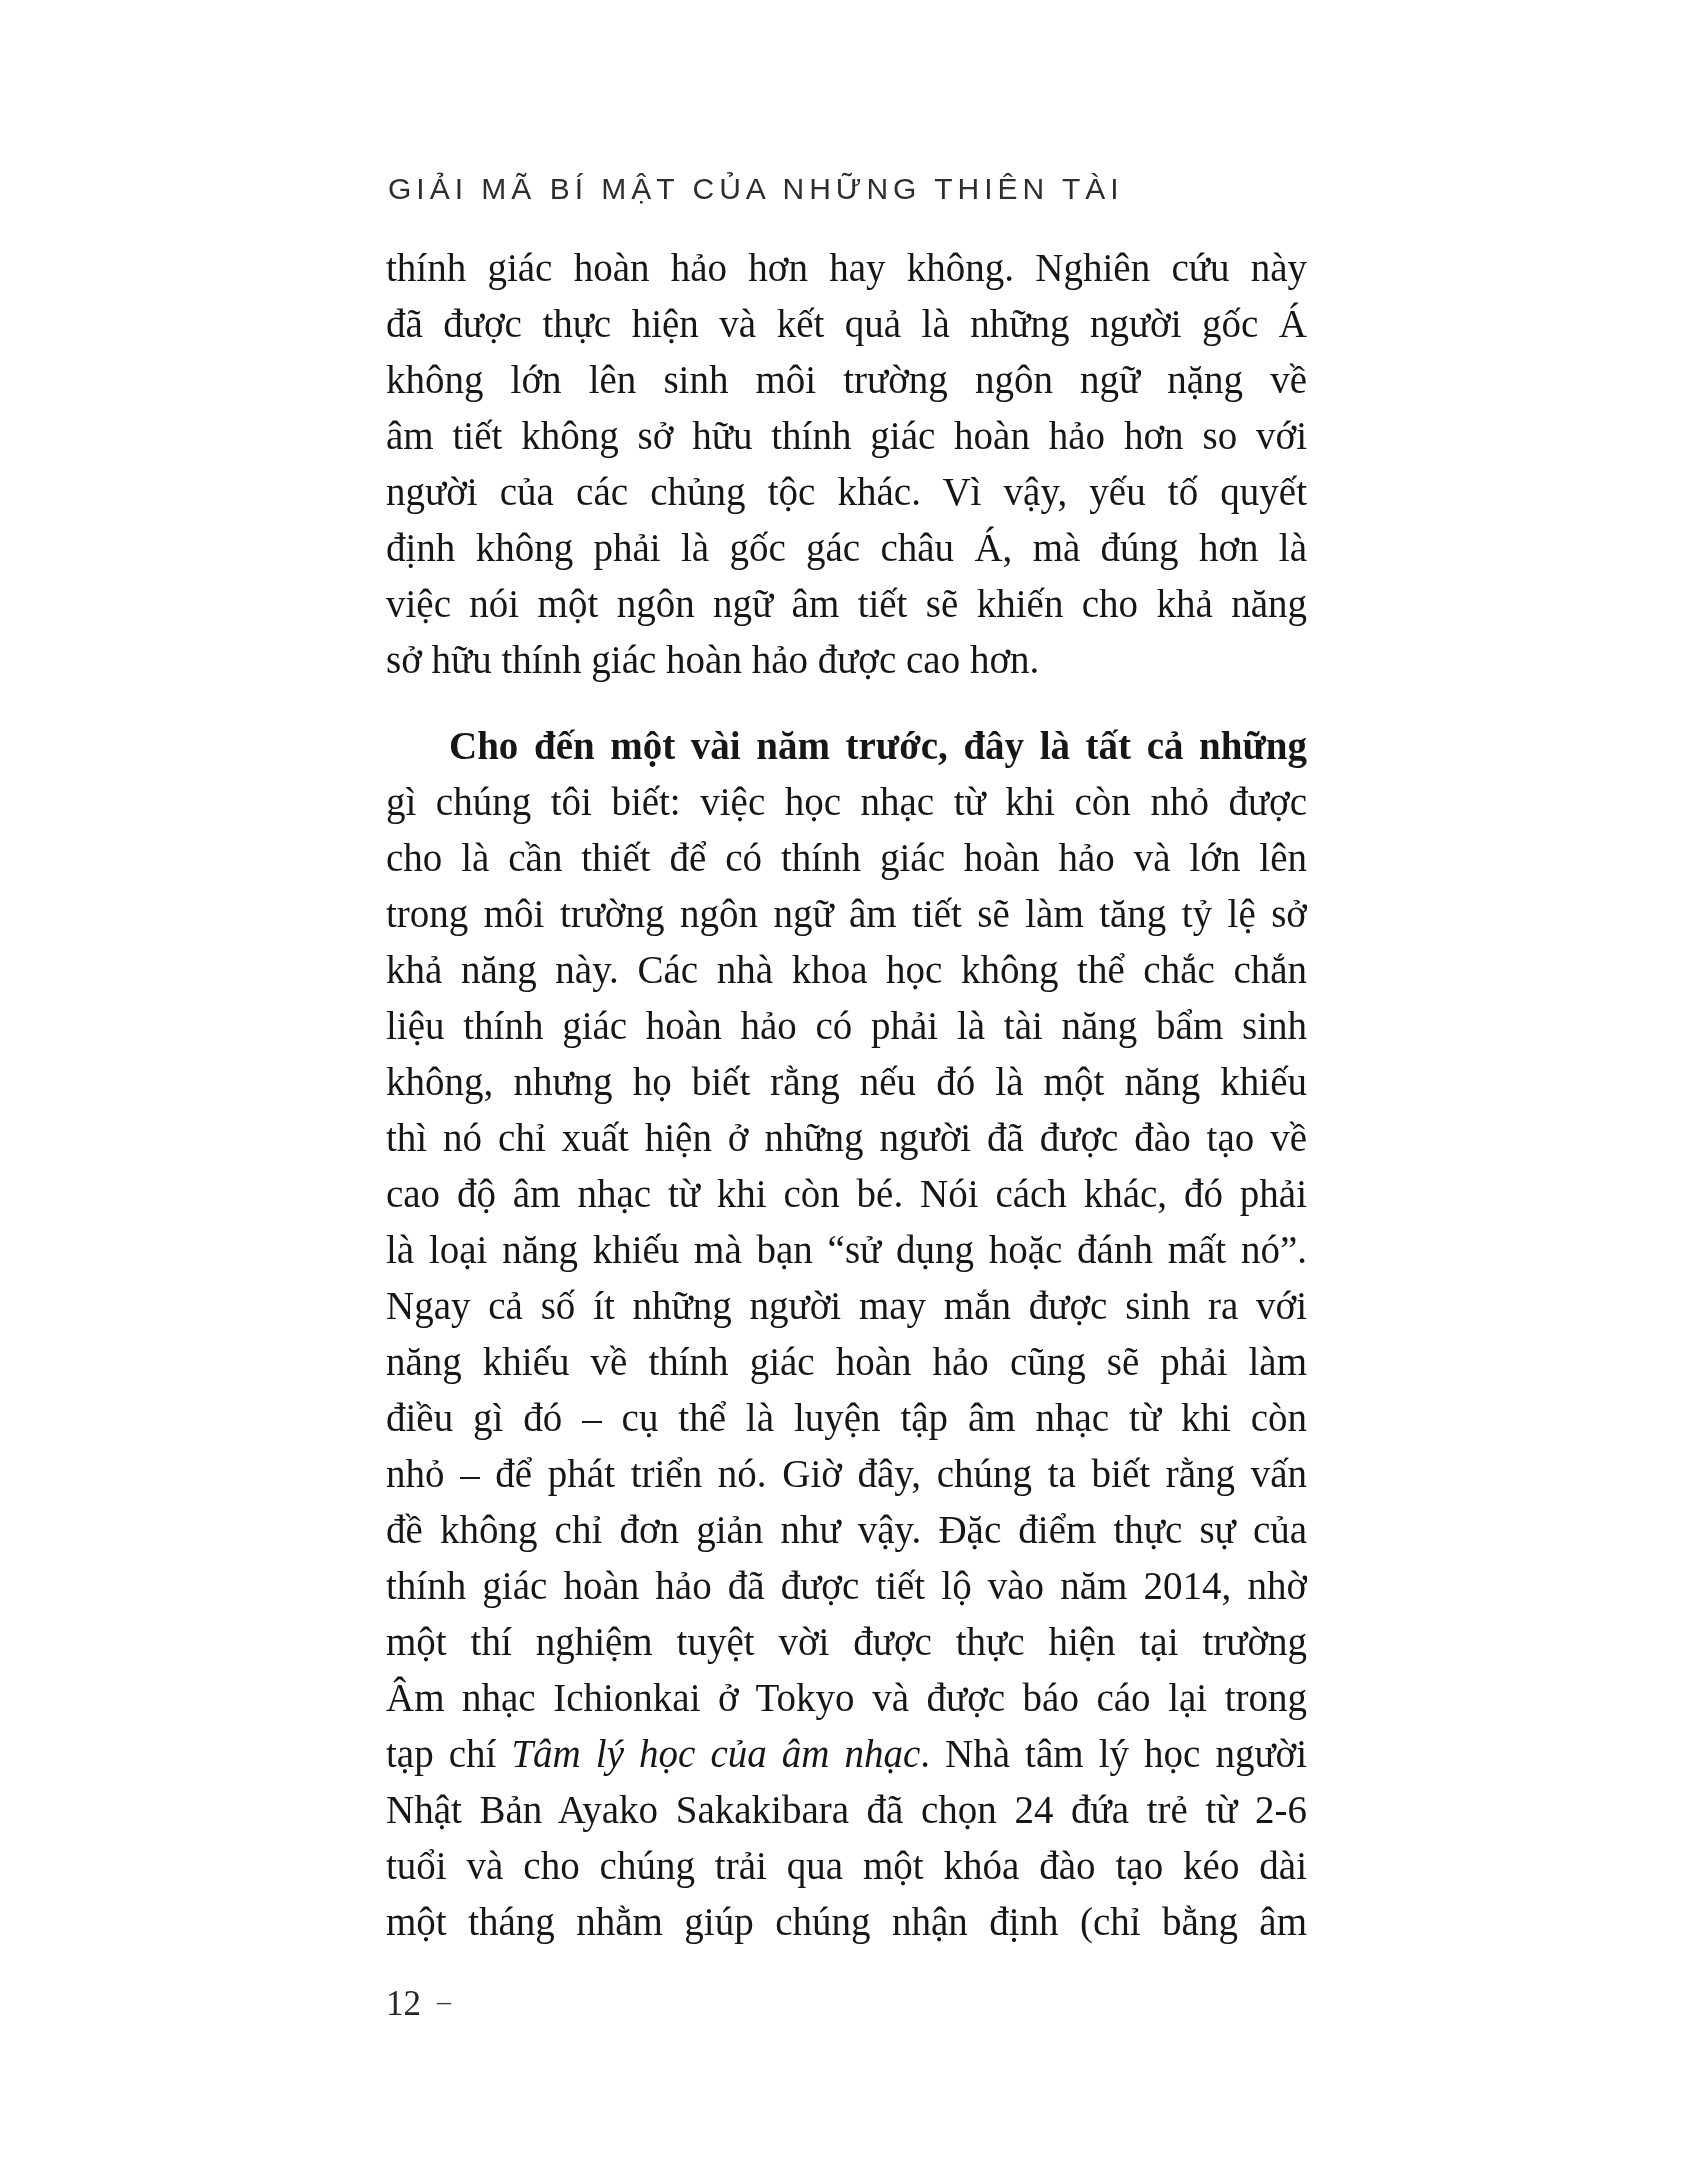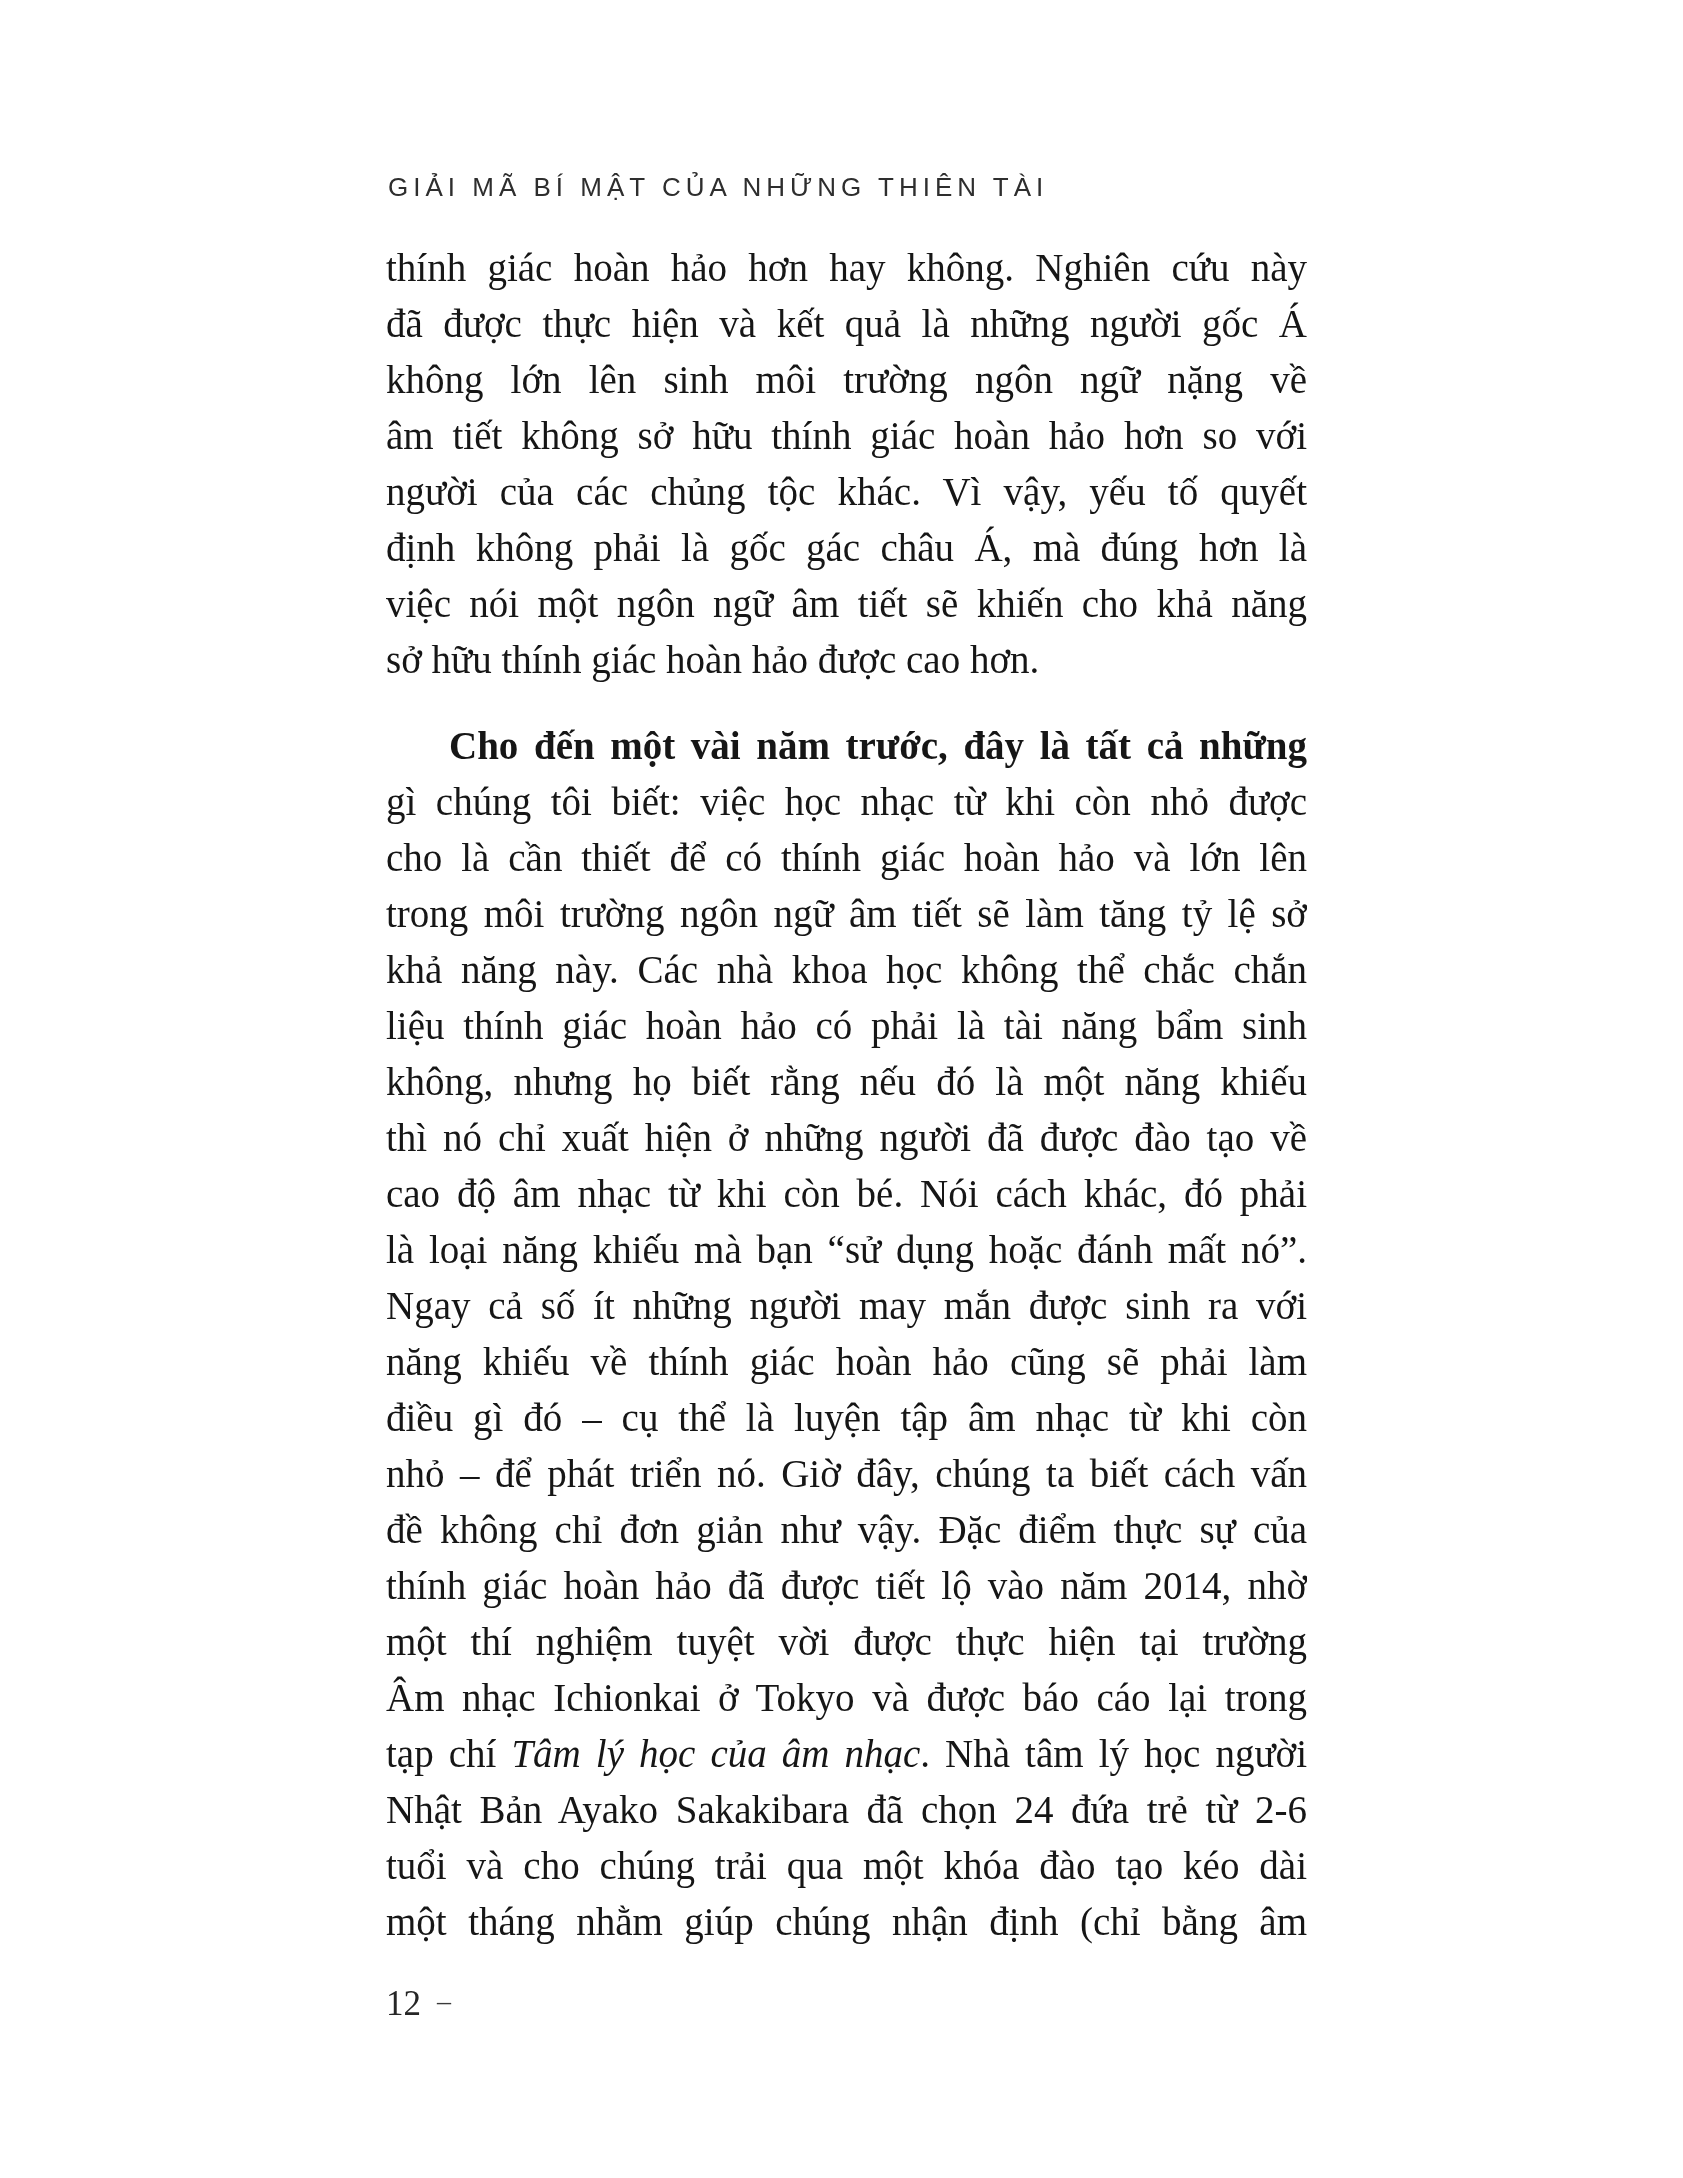--- a/index.html
+++ b/index.html
@@ -13,21 +13,21 @@
     height: 2178px;
     background: #ffffff;
     overflow: hidden;
     font-family: "Liberation Serif", serif;
   }
   .running-header {
     position: absolute;
     left: 388px;
     top: 172px;
     font-family: "Liberation Sans", sans-serif;
-    font-size: 26px;
+    font-size: 30px;
     font-weight: 400;
     letter-spacing: 5px;
     color: #2e2e2e;
     white-space: nowrap;
   }
   .body-text {
     position: absolute;
     left: 386px;
     top: 240px;
     width: 921px;
@@ -96,21 +96,21 @@
         <div class="text-line"><span>trong môi trường ngôn ngữ âm tiết sẽ làm tăng tỷ lệ sở</span></div>
         <div class="text-line"><span>khả năng này. Các nhà khoa học không thể chắc chắn</span></div>
         <div class="text-line"><span>liệu thính giác hoàn hảo có phải là tài năng bẩm sinh</span></div>
         <div class="text-line"><span>không, nhưng họ biết rằng nếu đó là một năng khiếu</span></div>
         <div class="text-line"><span>thì nó chỉ xuất hiện ở những người đã được đào tạo về</span></div>
         <div class="text-line"><span>cao độ âm nhạc từ khi còn bé. Nói cách khác, đó phải</span></div>
         <div class="text-line"><span>là loại năng khiếu mà bạn “sử dụng hoặc đánh mất nó”.</span></div>
         <div class="text-line"><span>Ngay cả số ít những người may mắn được sinh ra với</span></div>
         <div class="text-line"><span>năng khiếu về thính giác hoàn hảo cũng sẽ phải làm</span></div>
         <div class="text-line"><span>điều gì đó – cụ thể là luyện tập âm nhạc từ khi còn</span></div>
-        <div class="text-line"><span>nhỏ – để phát triển nó. Giờ đây, chúng ta biết cách vấn</span></div>
+        <div class="text-line"><span>nhỏ – để phát triển nó. Giờ đây, chúng ta biết rằng vấn</span></div>
         <div class="text-line"><span>đề không chỉ đơn giản như vậy. Đặc điểm thực sự của</span></div>
         <div class="text-line"><span>thính giác hoàn hảo đã được tiết lộ vào năm 2014, nhờ</span></div>
         <div class="text-line"><span>một thí nghiệm tuyệt vời được thực hiện tại trường</span></div>
         <div class="text-line"><span>Âm nhạc Ichionkai ở Tokyo và được báo cáo lại trong</span></div>
         <div class="text-line"><span>tạp chí </span><span class="italic">Tâm lý học của âm nhạc</span><span>. Nhà tâm lý học người</span></div>
         <div class="text-line"><span>Nhật Bản Ayako Sakakibara đã chọn 24 đứa trẻ từ 2-6</span></div>
         <div class="text-line"><span>tuổi và cho chúng trải qua một khóa đào tạo kéo dài</span></div>
         <div class="text-line"><span>một tháng nhằm giúp chúng nhận định (chỉ bằng âm</span></div>
       </div>
     </div>

